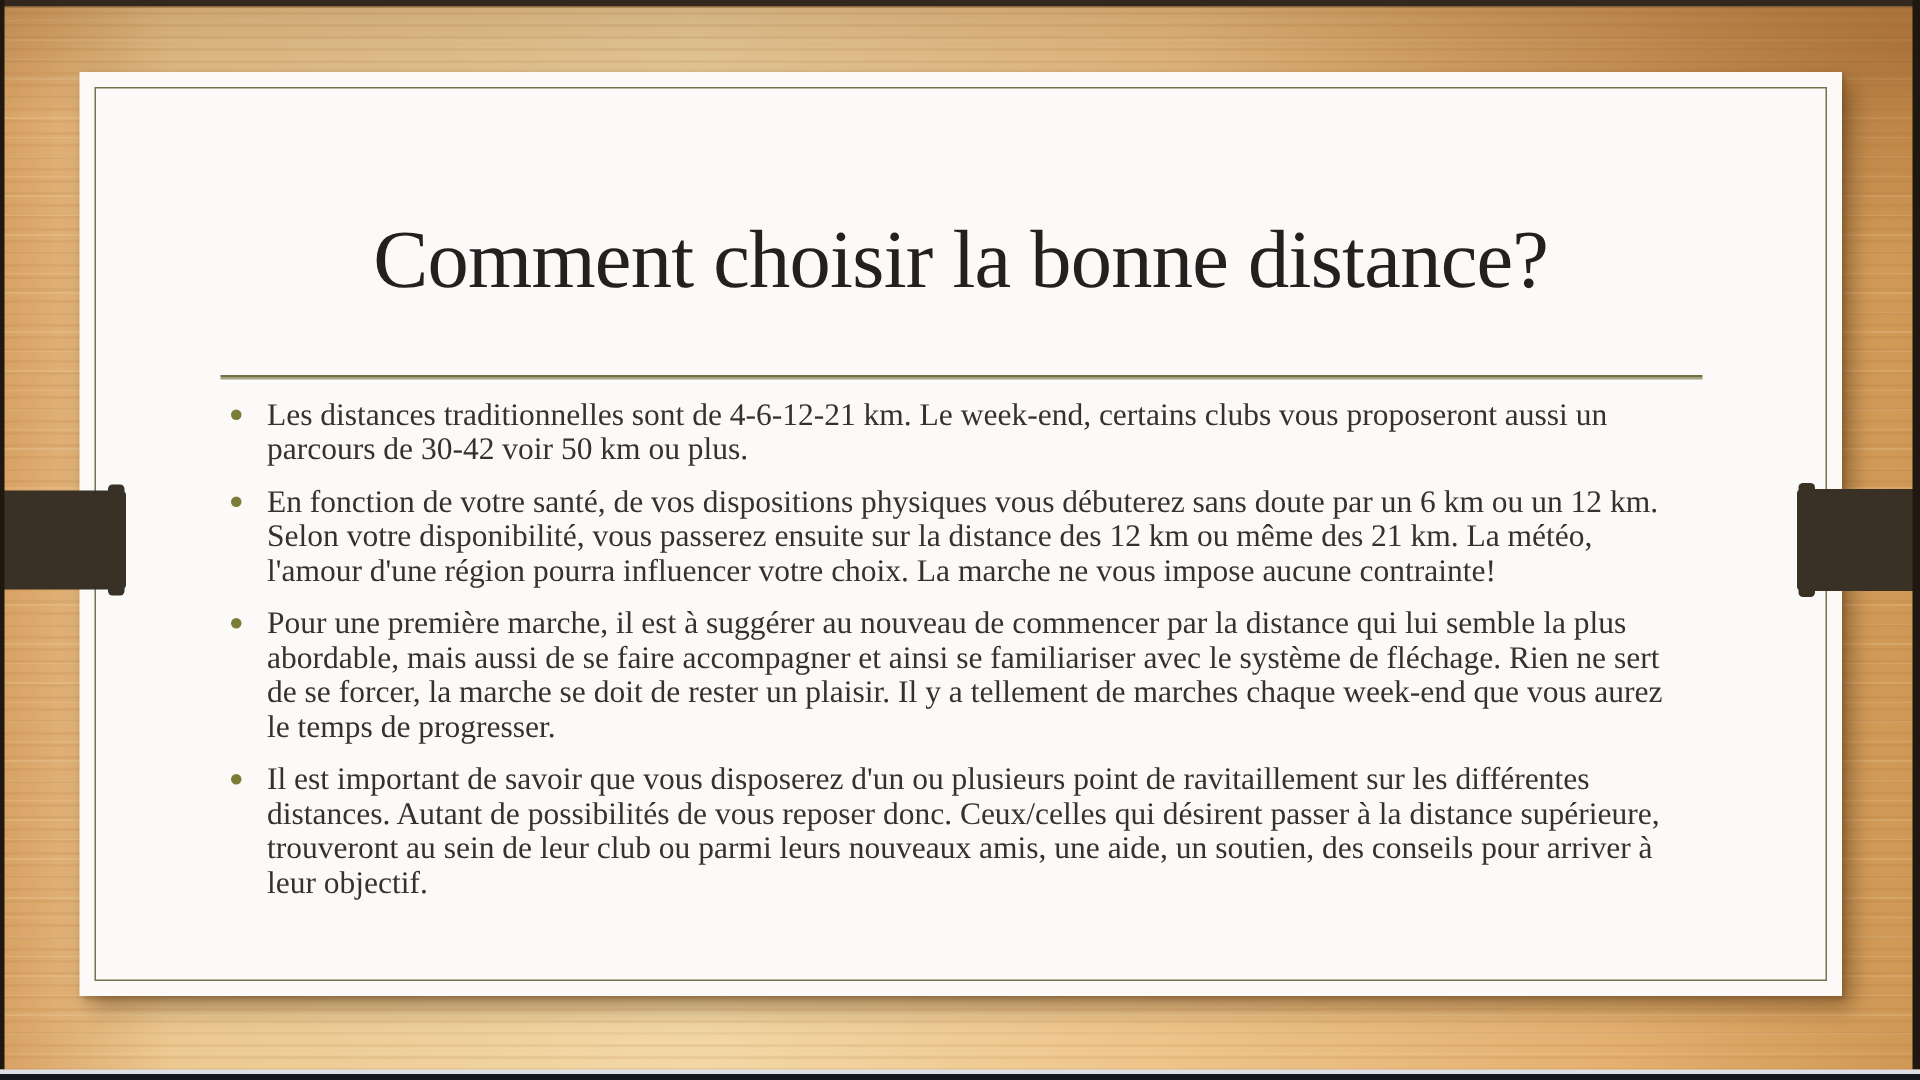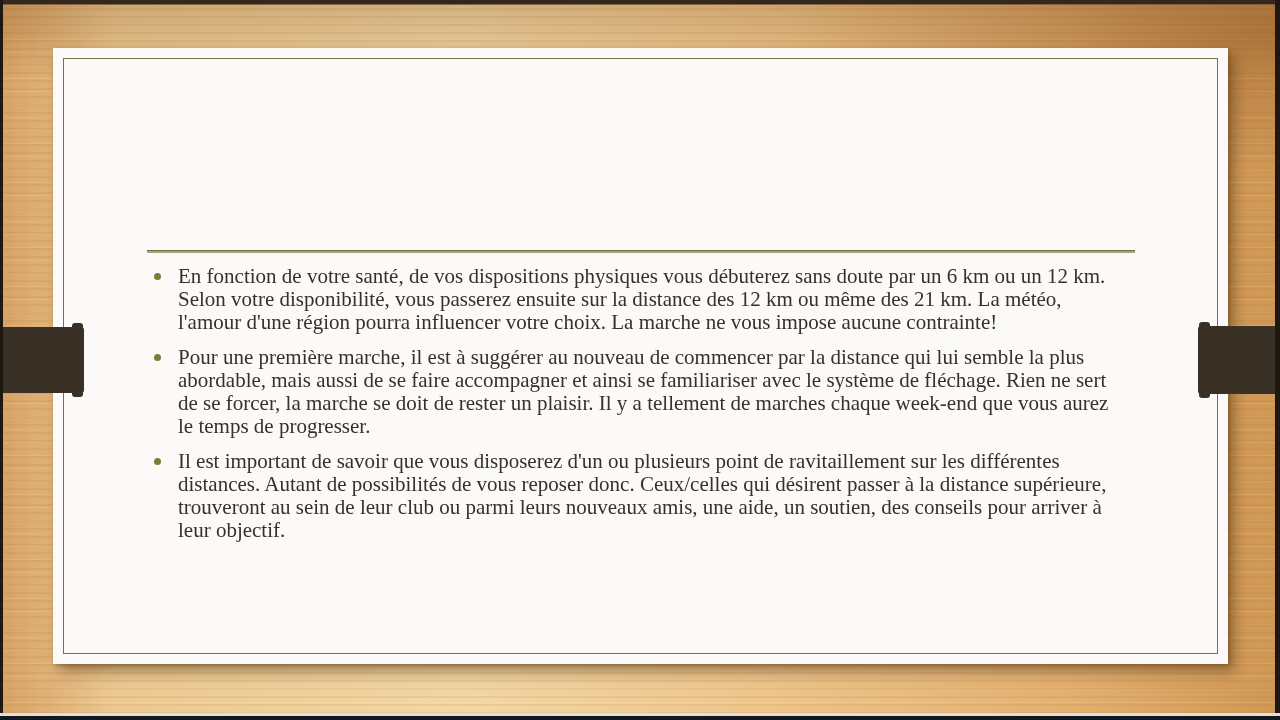--- a/index.html
+++ b/index.html
@@ -57,22 +57,27 @@
     background:#7b7c35;
   }
 </style>
 </head>
 <body>
 
 <div class="stage">
 
   <div class="slide">
     <div class="slide-frame"></div>
+    <div class="title">Comment choisir la bonne distance?</div>
     <div class="rule"></div>
     <ul class="bullets">
+      <li>
+        <span class="dot"></span>
+        <span>Les distances traditionnelles sont de 4-6-12-21 km. Le week-end, certains clubs vous proposeront aussi un parcours de 30-42 voir 50 km ou plus.</span>
+      </li>
       <li>
         <span class="dot"></span>
         <span>En fonction de votre santé, de vos dispositions physiques vous débuterez sans doute par un 6 km ou un 12 km. Selon votre disponibilité, vous passerez ensuite sur la distance des 12 km ou même des 21 km. La météo, l'amour d'une région pourra influencer votre choix. La marche ne vous impose aucune contrainte!</span>
       </li>
       <li>
         <span class="dot"></span>
         <span>Pour une première marche, il est à suggérer au nouveau de commencer par la distance qui lui semble la plus abordable, mais aussi de se faire accompagner et ainsi se familiariser avec le système de fléchage. Rien ne sert de se forcer, la marche se doit de rester un plaisir. Il y a tellement de marches chaque week-end que vous aurez le temps de progresser.</span>
       </li>
       <li>
         <span class="dot"></span>

